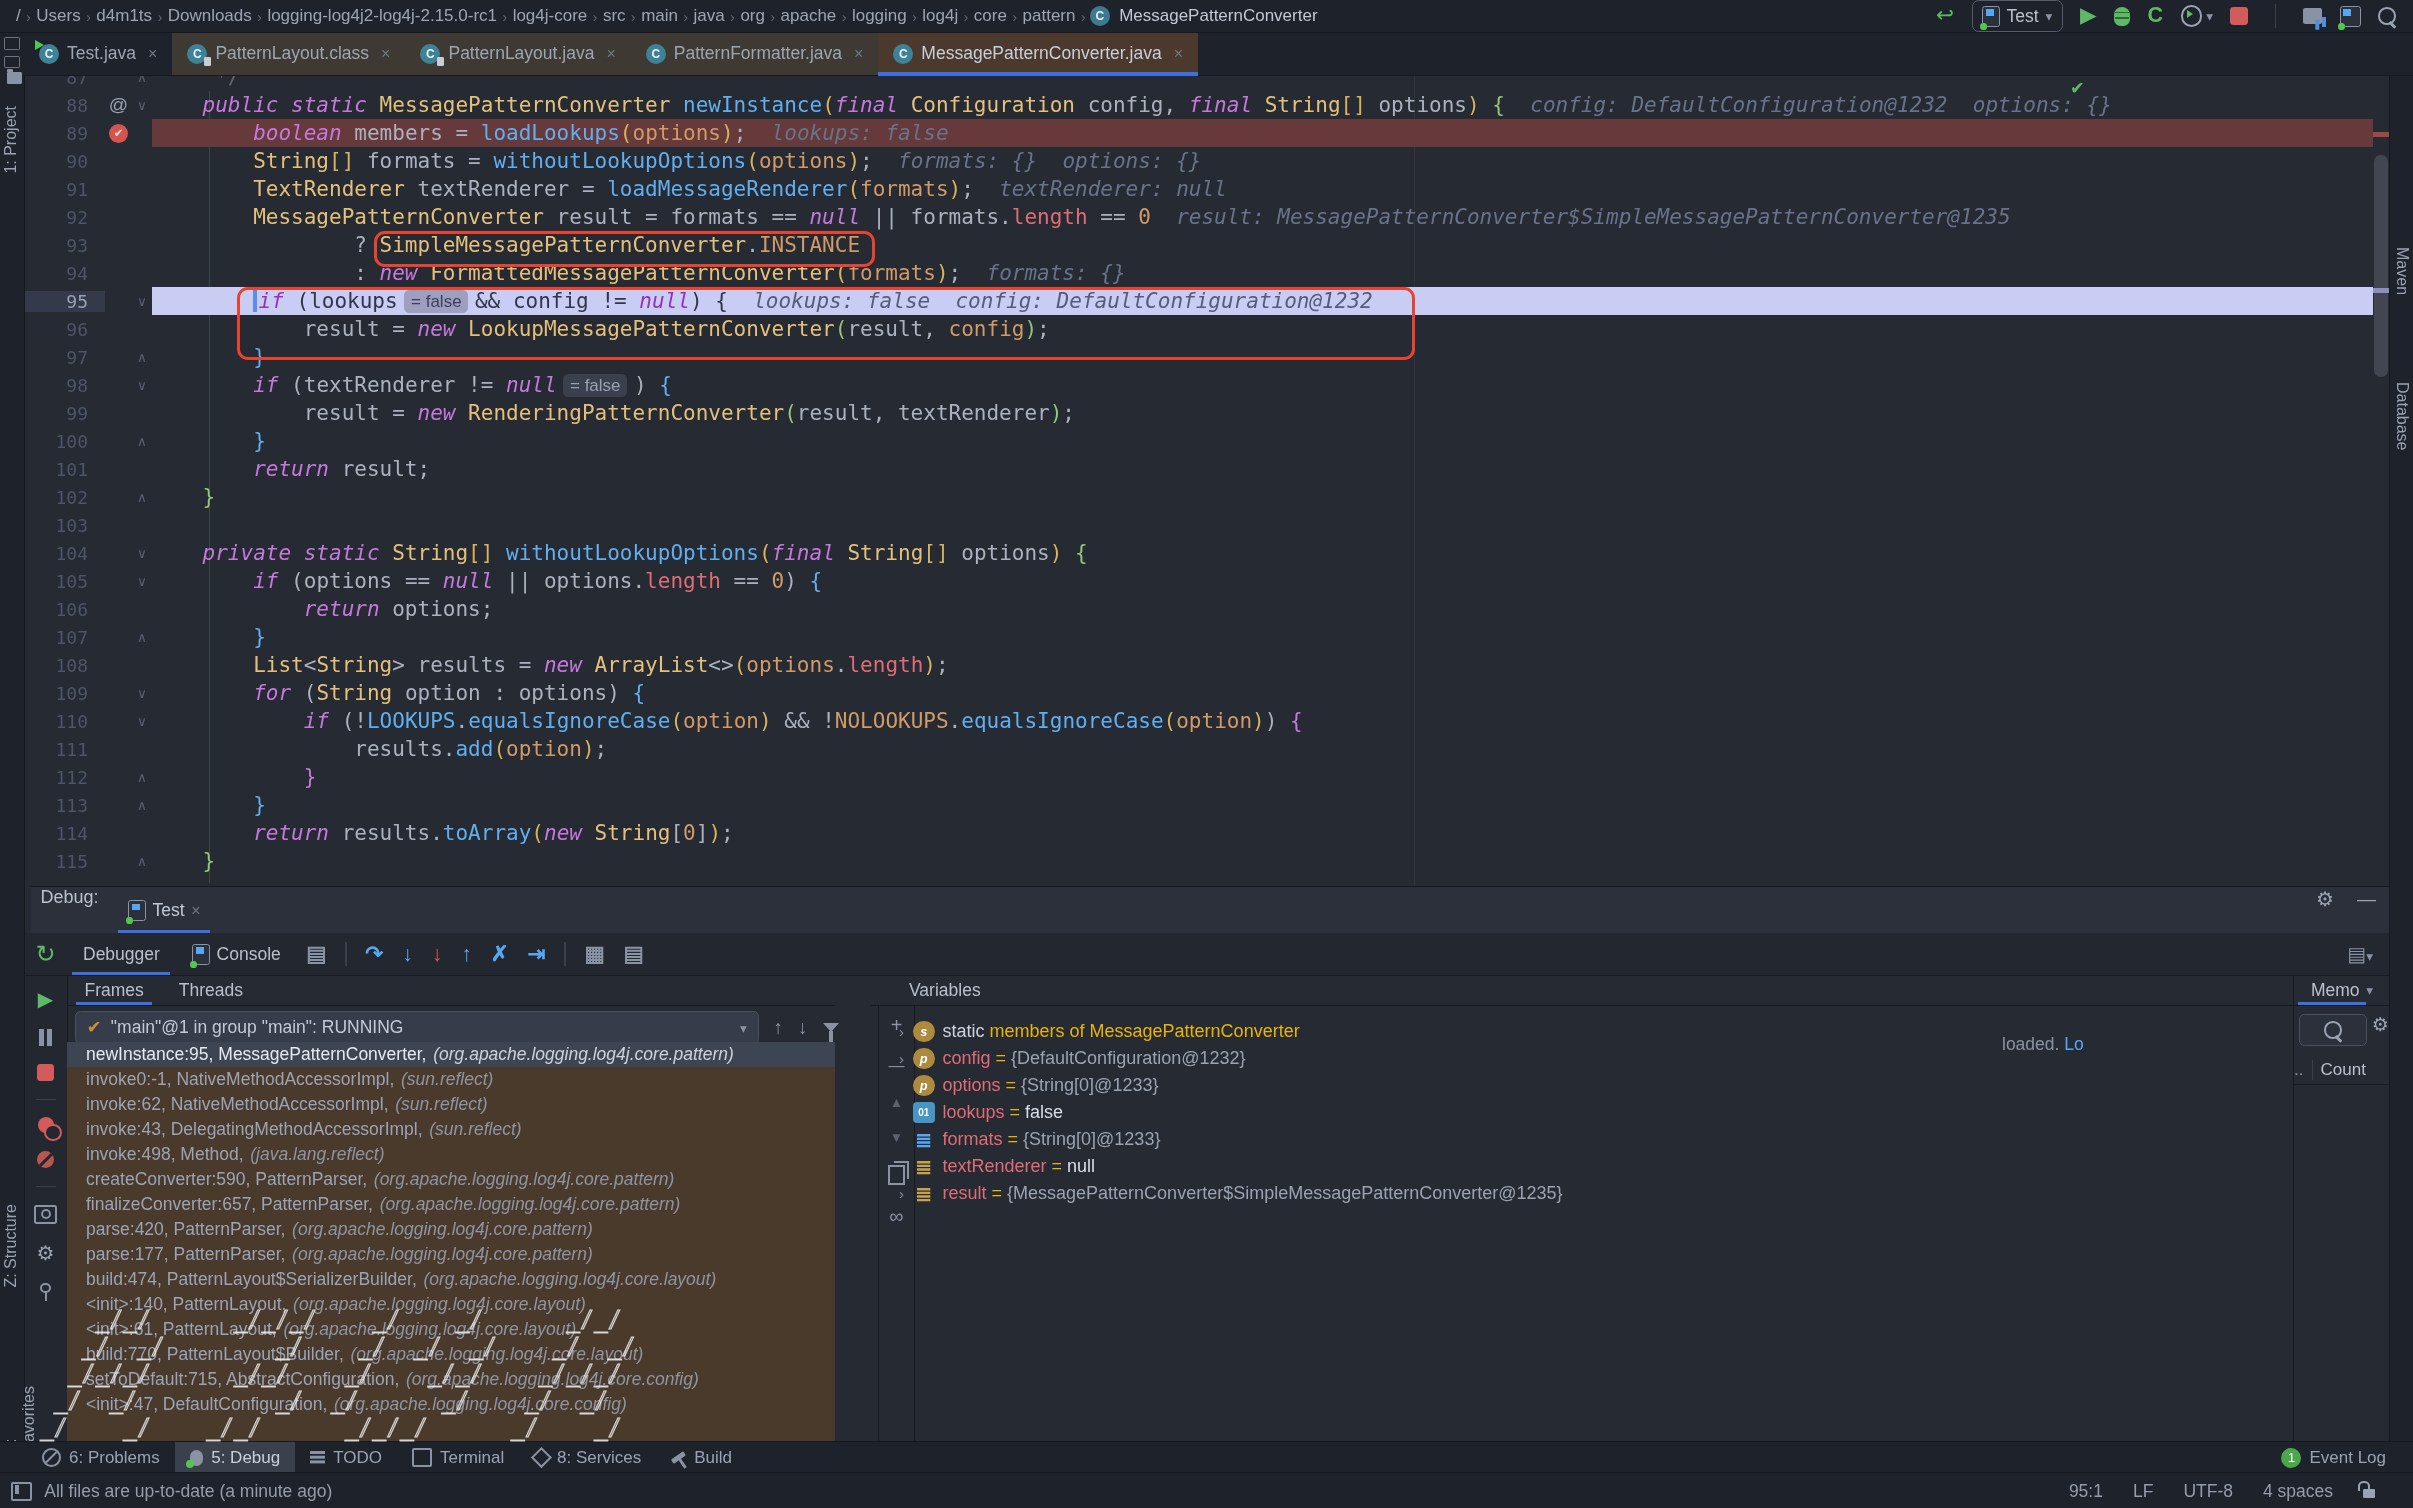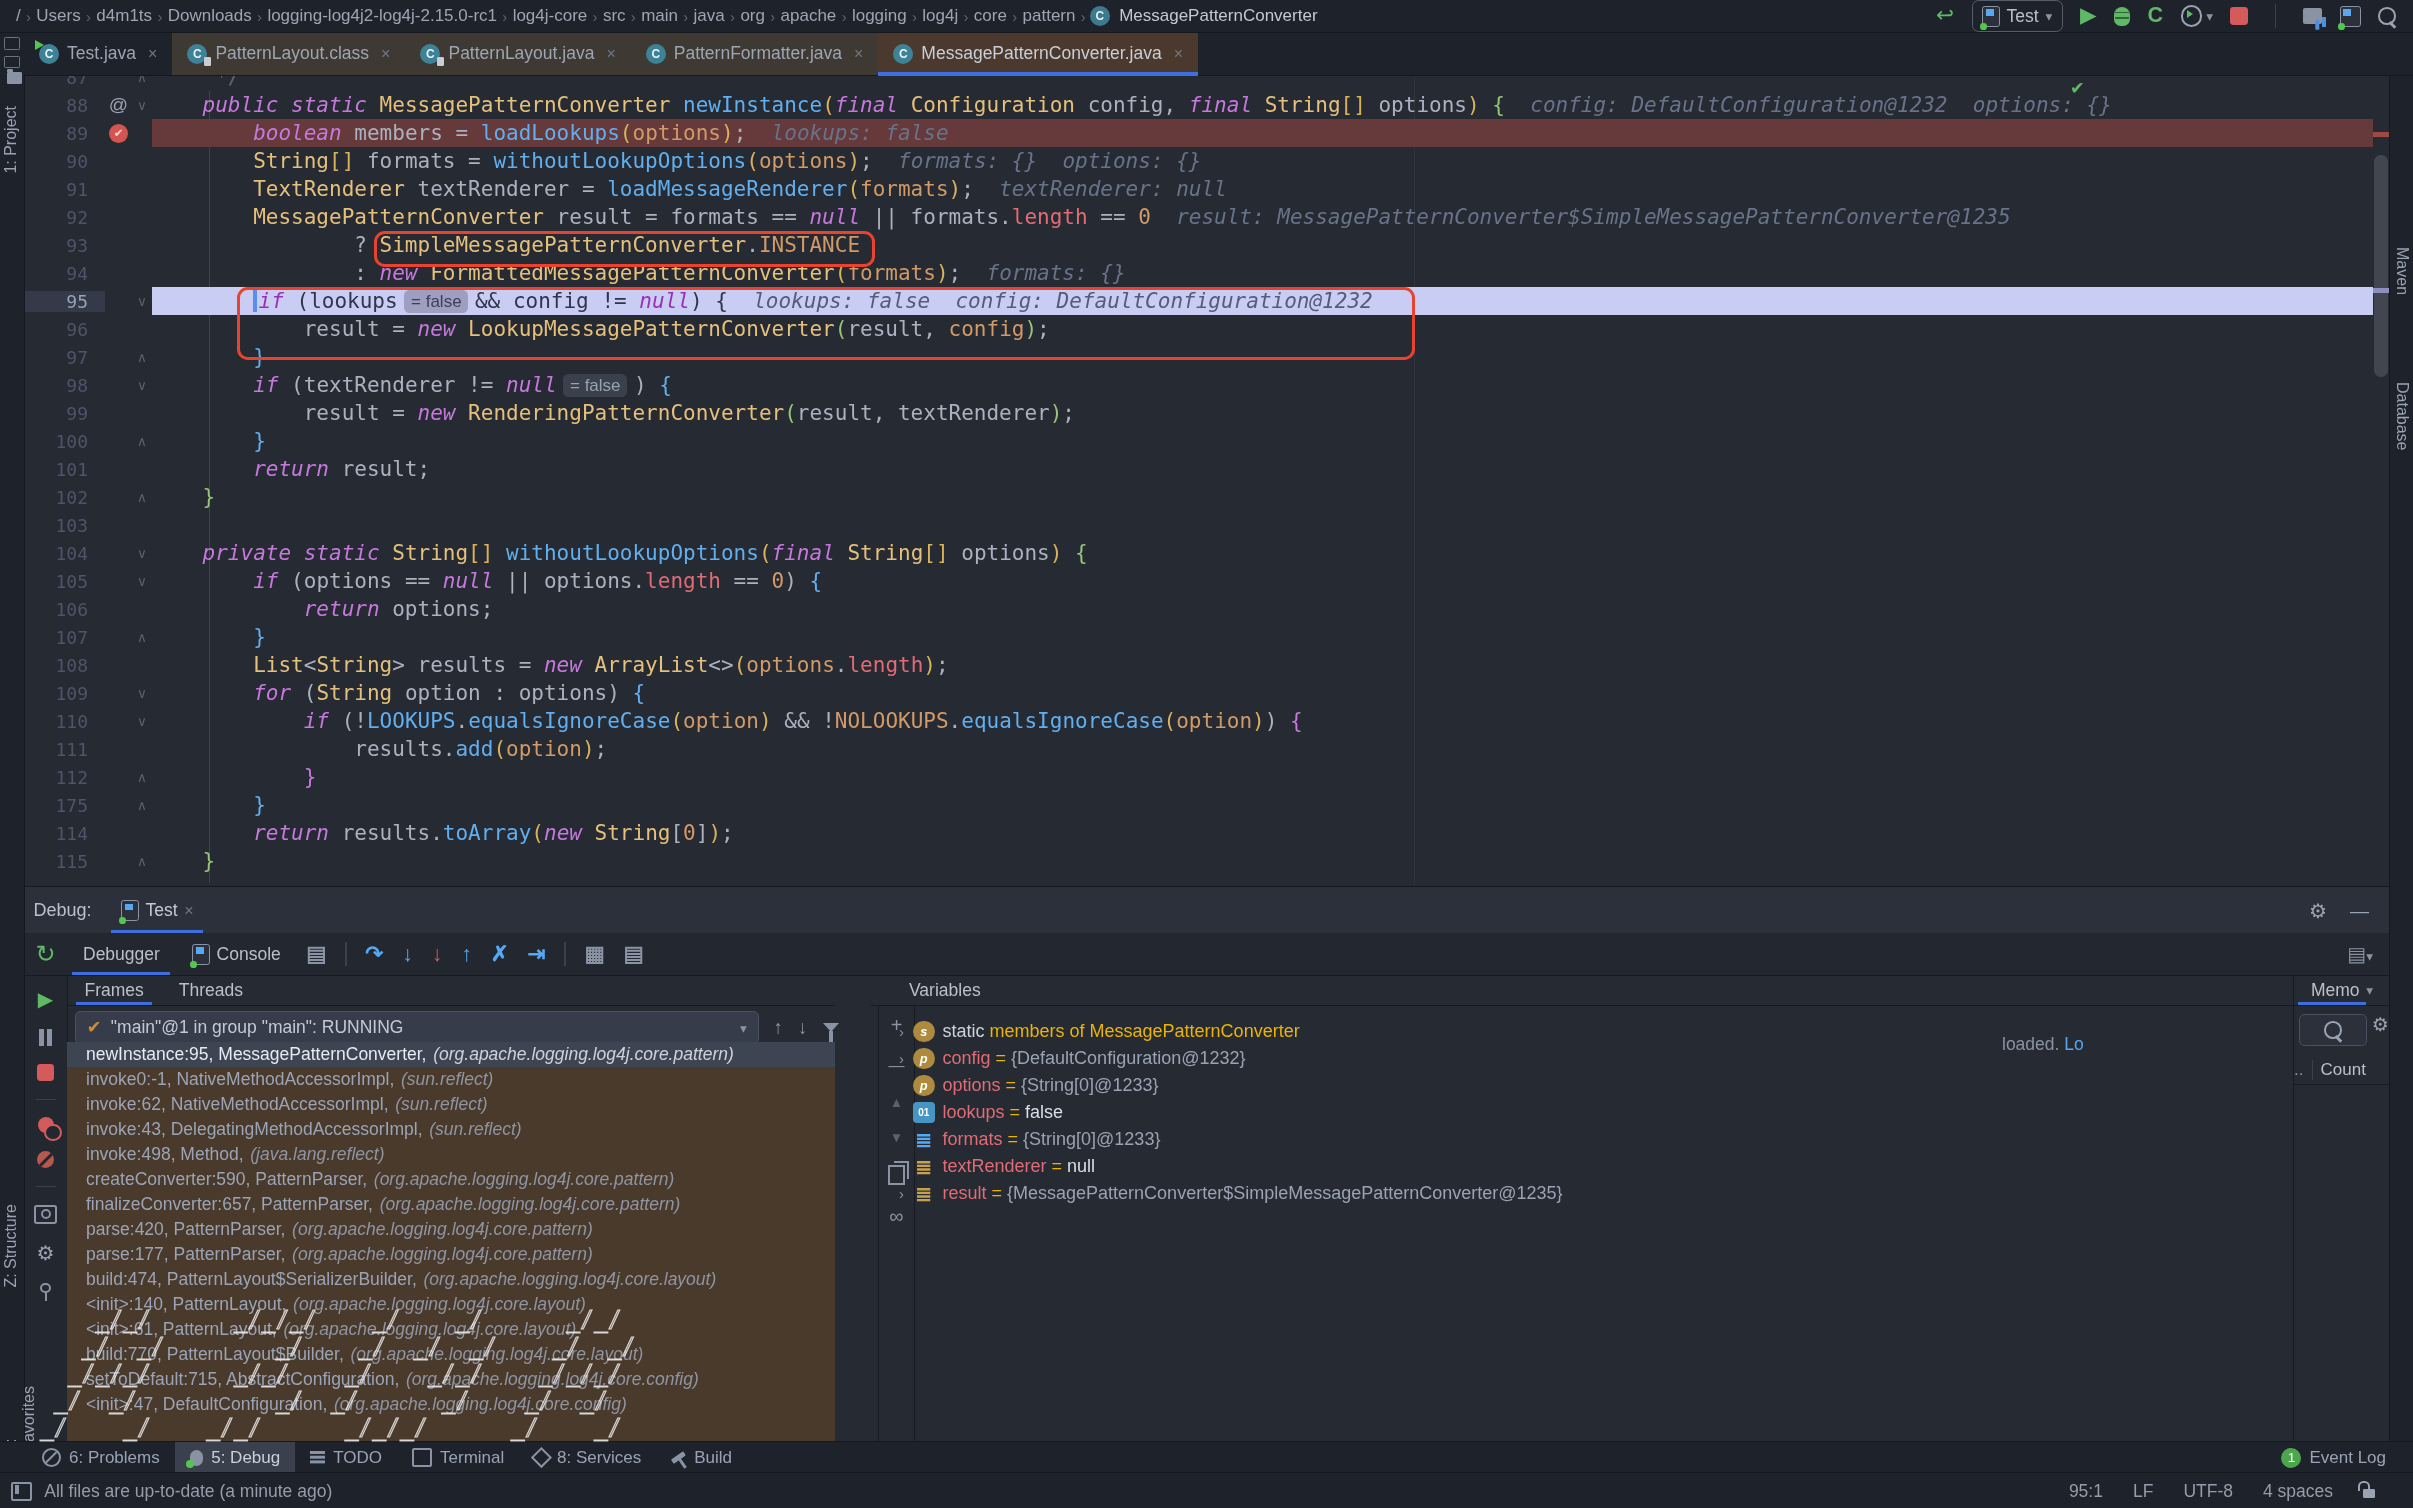--- a/index.html
+++ b/index.html
@@ -77,22 +77,22 @@
   .crow.cur .chip{background:#9d9ec0;color:#3c3f5a;}
   .caret{display:inline-block;width:3.4px;height:23px;background:#5b8def;vertical-align:-4px;margin-right:2px;}
   .bpdot{width:19px;height:19px;border-radius:50%;background:#d4544f;color:#f3dcda;font-size:11.4px;
          display:flex;align-items:center;justify-content:center;}
   .redbox{position:absolute;border:3.4px solid #e8432f;border-radius:10.8px;z-index:8;pointer-events:none;}
   #iguide{left:209px;top:91px;width:1.3px;height:792px;background:rgba(110,150,110,0.28);z-index:4;}
   #marginline{left:1414px;top:75px;width:1.3px;height:810px;background:rgba(255,255,255,0.05);z-index:4;}
   #scrollthumb{left:2374px;top:155px;width:13.5px;height:222px;background:rgba(164,174,192,0.22);border-radius:6.7px;z-index:6;}
   .stripemark{position:absolute;left:2373px;width:16px;height:5.4px;z-index:6;}
   
-  #dbghdr{left:24px;top:886px;width:2365px;height:47px;background:#2b303b;border-top:1.3px solid #15181e;
-          display:flex;align-items:center;z-index:10;}
+  #dbghdr{left:31px;top:886px;width:2365px;height:47px;background:#2b303b;border-top:1.3px solid #15181e;
+          display:flex;align-items:flex-start;z-index:10;}
   #dbghdr .dlabel{font-size:18px;color:#bac1cc;padding-left:9.4px;}
   .dtab{display:flex;align-items:center;gap:6.7px;margin-left:20px;position:relative;height:100%;padding:0 9.4px;}
   .dtab::after{content:"";position:absolute;left:0;right:0;bottom:0;height:4px;background:#3d6fe0;}
   .dtab .tclose{color:#6f7886;font-size:16px;}
   #dbghdr .right{margin-left:auto;display:flex;gap:23px;padding-right:20px;align-items:center;color:#9aa3b2;}
   #dbgtools{left:24px;top:933px;width:2365px;height:42px;background:#23272f;border-bottom:1.3px solid #171a21;
             display:flex;align-items:center;z-index:10;}
   .rerun{font-size:24px;color:#5fb865;width:43px;text-align:center;}
   .dbtab{font-size:17.5px;color:#b9c0cb;padding:0 16px;height:100%;display:flex;align-items:center;gap:6.7px;position:relative;}
   .dbtab.active::after{content:"";position:absolute;left:5.4px;right:5.4px;bottom:0;height:3.4px;background:#3d6fe0;}
@@ -456,21 +456,21 @@
         <span class="gfold"></span>
         <span class="codeln"><span class="sp p">                results.</span><span class="sp f">add</span><span class="sp y">(</span><span class="sp o">option</span><span class="sp y">)</span><span class="sp p">;</span></span>
       </div>
       <div class="crow">
         <span class="gnum">112</span>
         <span class="gann"></span>
         <span class="gfold">∧</span>
         <span class="codeln"><span class="sp p">            </span><span class="sp v">}</span></span>
       </div>
       <div class="crow">
-        <span class="gnum">175</span>
+        <span class="gnum">113</span>
         <span class="gann"></span>
         <span class="gfold">∧</span>
         <span class="codeln"><span class="sp p">        </span><span class="sp b">}</span></span>
       </div>
       <div class="crow">
         <span class="gnum">114</span>
         <span class="gann"></span>
         <span class="gfold"></span>
         <span class="codeln"><span class="sp p">        </span><span class="sp k">return</span><span class="sp p"> results.</span><span class="sp f">toArray</span><span class="sp y">(</span><span class="sp k">new </span><span class="sp c">String</span><span class="sp p">[</span><span class="sp n">0</span><span class="sp p">]</span><span class="sp y">)</span><span class="sp p">;</span></span>
       </div>

